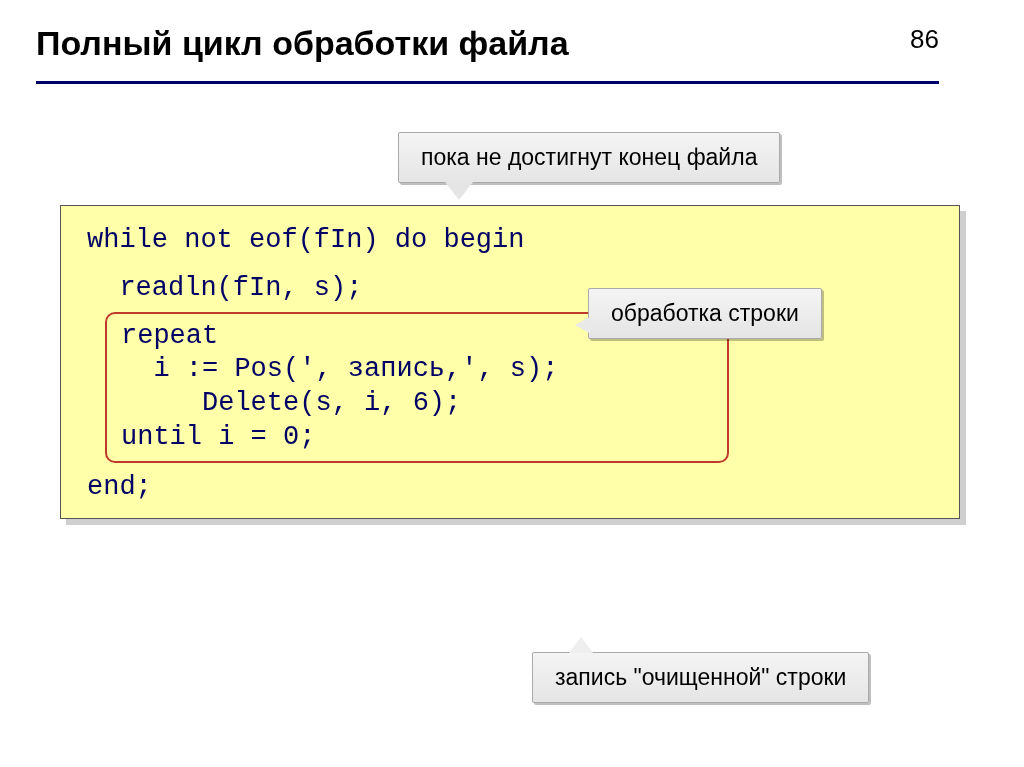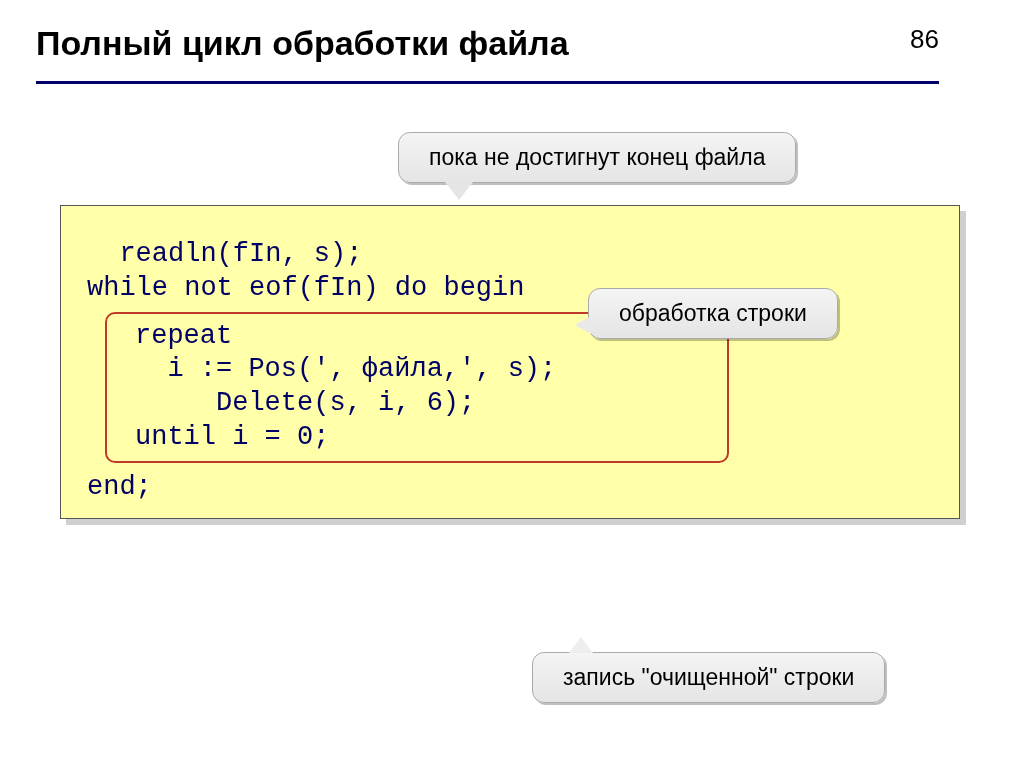--- a/index.html
+++ b/index.html
@@ -39,22 +39,22 @@
   .hr {
     border: none;
     border-top: 3px solid #00006b;
     margin: 0 0 40px 0;
   }
 
   .callout {
     position: absolute;
     background: linear-gradient(#f4f4f4, #e5e5e5);
     border: 1px solid #aaa;
-    border-radius: 12px;
-    padding: 10px 30px;
+    border-radius: 2px;
+    padding: 10px 22px;
     font-size: 23px;
     color: #000;
     text-align: center;
     box-shadow: 2px 2px 0 rgba(0,0,0,0.25);
     line-height: 1.25;
     z-index: 5;
   }
   
   .callout::after {
     content: "";
@@ -95,21 +95,21 @@
     font-size: 27px;
     color: #000066;
     white-space: pre;
     line-height: 1.25;
     margin: 0;
   }
   .inner-box {
     border: 2px solid #c03a2b;
     border-radius: 10px;
     margin: 6px 0 8px 18px;
-    padding: 6px 14px 6px 22px;
+    padding: 6px 14px 6px 8px;
     width: 624px;
   }
   .inner-box .code { margin-left: 6px; }
 
   
   .c1 { left: 398px; top: 132px; }
   .c1::after { left: 46px; }
 
   .c2 { left: 588px; top: 288px; }
   .c2::after {
@@ -138,26 +138,26 @@
     <h1 class="title">Полный цикл обработки файла</h1>
     <div class="page-number">86</div>
   </div>
   <hr class="hr">
 
   <div class="callout top c1">пока не достигнут конец файла</div>
 
   <div class="code-block-wrap">
     <div class="code-shadow"></div>
     <div class="code-block">
+      <pre class="code">while not eof(fIn) do begin</pre>
       <pre class="code" style="margin-top:14px">  readln(fIn, s);</pre>
-      <pre class="code">while not eof(fIn) do begin</pre>
 
       <div class="inner-box">
         <pre class="code">repeat</pre>
-        <pre class="code">  i := Pos(', файла,', s);</pre>
+        <pre class="code">  i := Pos(', запись,', s);</pre>
         <pre class="code">     Delete(s, i, 6);</pre>
         <pre class="code">until i = 0;</pre>
       </div>
 
       <pre class="code">end;</pre>
     </div>
   </div>
 
   <div class="callout c2">обработка строки</div>
 

